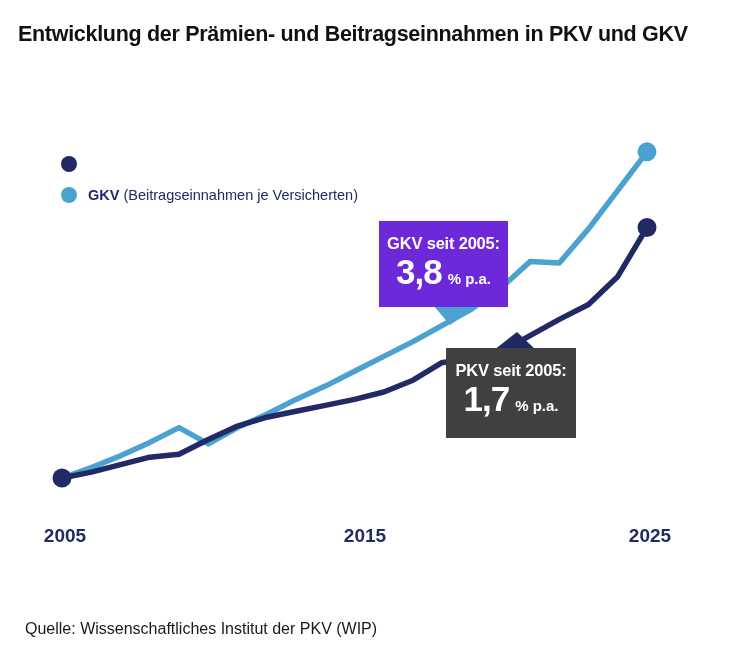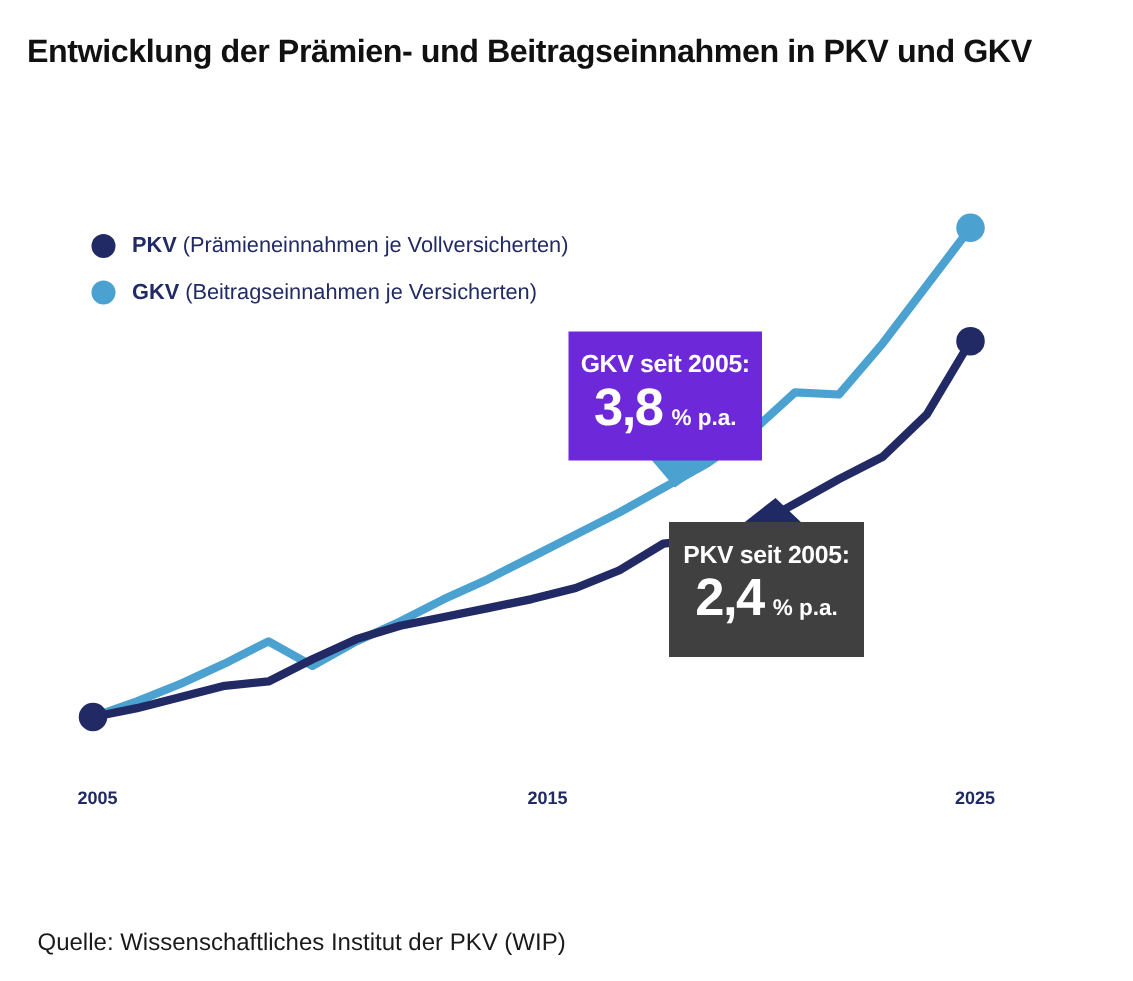--- a/index.html
+++ b/index.html
@@ -15,36 +15,35 @@
   .legend-text .desc{margin-left:4px;font-weight:normal;}
   .chart-svg{position:absolute;left:0;top:0;}
   .series-line{fill:none;stroke-width:5.5;stroke-linejoin:round;stroke-linecap:round;}
   .callout{position:absolute;color:#fff;text-align:center;}
   .callout-gkv{left:379px;top:221px;width:129px;height:86px;}
   .callout-pkv{left:446px;top:348px;width:130px;height:90px;}
   .callout-label{margin-top:13px;font-size:16.5px;font-weight:bold;letter-spacing:-0.2px;}
   .callout-value-row{display:flex;justify-content:center;align-items:baseline;gap:6px;margin-top:1px;text-align:center;}
   .callout-number{font-size:35px;font-weight:bold;line-height:1.05;letter-spacing:-1px;}
   .callout-unit{font-size:15px;font-weight:bold;}
-  .tick{position:absolute;top:525px;width:60px;text-align:center;font-size:12px;
+  .tick{position:absolute;top:525px;width:60px;text-align:center;font-size:19px;
         font-weight:bold;color:#212A64;}
   .tick-0{left:35px;} .tick-1{left:335px;} .tick-2{left:620px;}
   .source{position:absolute;left:25px;top:620px;font-size:16px;color:#1a1a1a;}
 </style>
 </head>
 <body>
 
 <div class="stage">
 
   <div class="title">Entwicklung der Prämien- und Beitragseinnahmen in PKV und GKV</div>
 
   <div class="legend">
     <div class="legend-row">
       <span class="legend-dot" style="background-color: rgb(33, 42, 100);"></span>
-      <span class="legend-text"><span class="lbl">PKV</span><span class="desc">(Prämieneinnahmen je Vollversicherten)</span></span>
     </div>
     <div class="legend-row">
       <span class="legend-dot" style="background-color: rgb(75, 161, 207);"></span>
       <span class="legend-text"><span class="lbl">GKV</span><span class="desc">(Beitragseinnahmen je Versicherten)</span></span>
     </div>
   </div>
 
   <svg class="chart-svg" width="755" height="654" viewBox="0 0 755 654">
     <g>
         <polyline points="62.0,478.0 91.3,467.6 120.5,455.8 149.8,442.4 179.0,427.6 208.3,443.9 237.5,427.6 266.8,414.3 296.0,399.4 325.3,386.1 354.5,371.3 383.8,356.4 413.0,341.6 442.3,325.3 471.5,309.0 500.8,288.2 530.0,261.6 559.3,263.0 588.5,228.9 617.8,190.4 647.0,151.9" stroke="#4BA1CF" class="series-line"></polyline>
@@ -63,21 +62,21 @@
     <div class="callout-label">GKV seit 2005:</div>
     <div class="callout-value-row">
       <span class="callout-number">3,8</span>
       <span class="callout-unit">% p.a.</span>
     </div>
   </div>
 
   <div class="callout callout-pkv" style="background-color: #404040;">
     <div class="callout-label">PKV seit 2005:</div>
     <div class="callout-value-row">
-      <span class="callout-number">2,4</span>
+      <span class="callout-number">1,7</span>
       <span class="callout-unit">% p.a.</span>
     </div>
   </div>
 
   <div class="tick tick-0">2005</div>
   <div class="tick tick-1">2015</div>
   <div class="tick tick-2">2025</div>
 
   <div class="source">Quelle: Wissenschaftliches Institut der PKV (WIP)</div>
 

